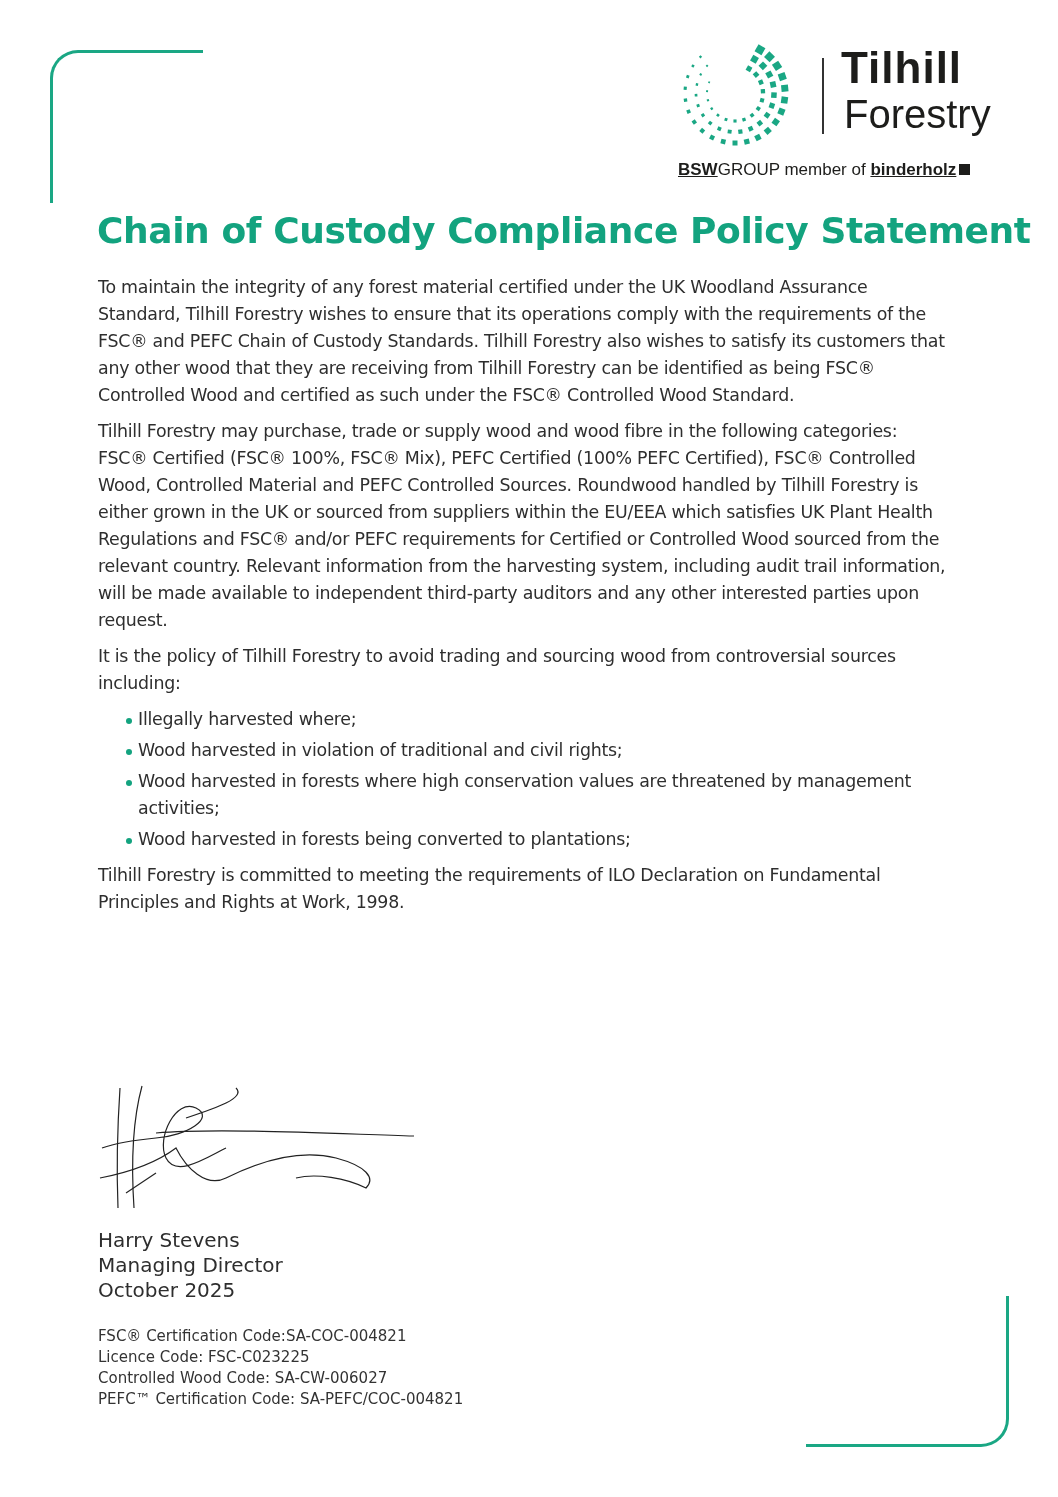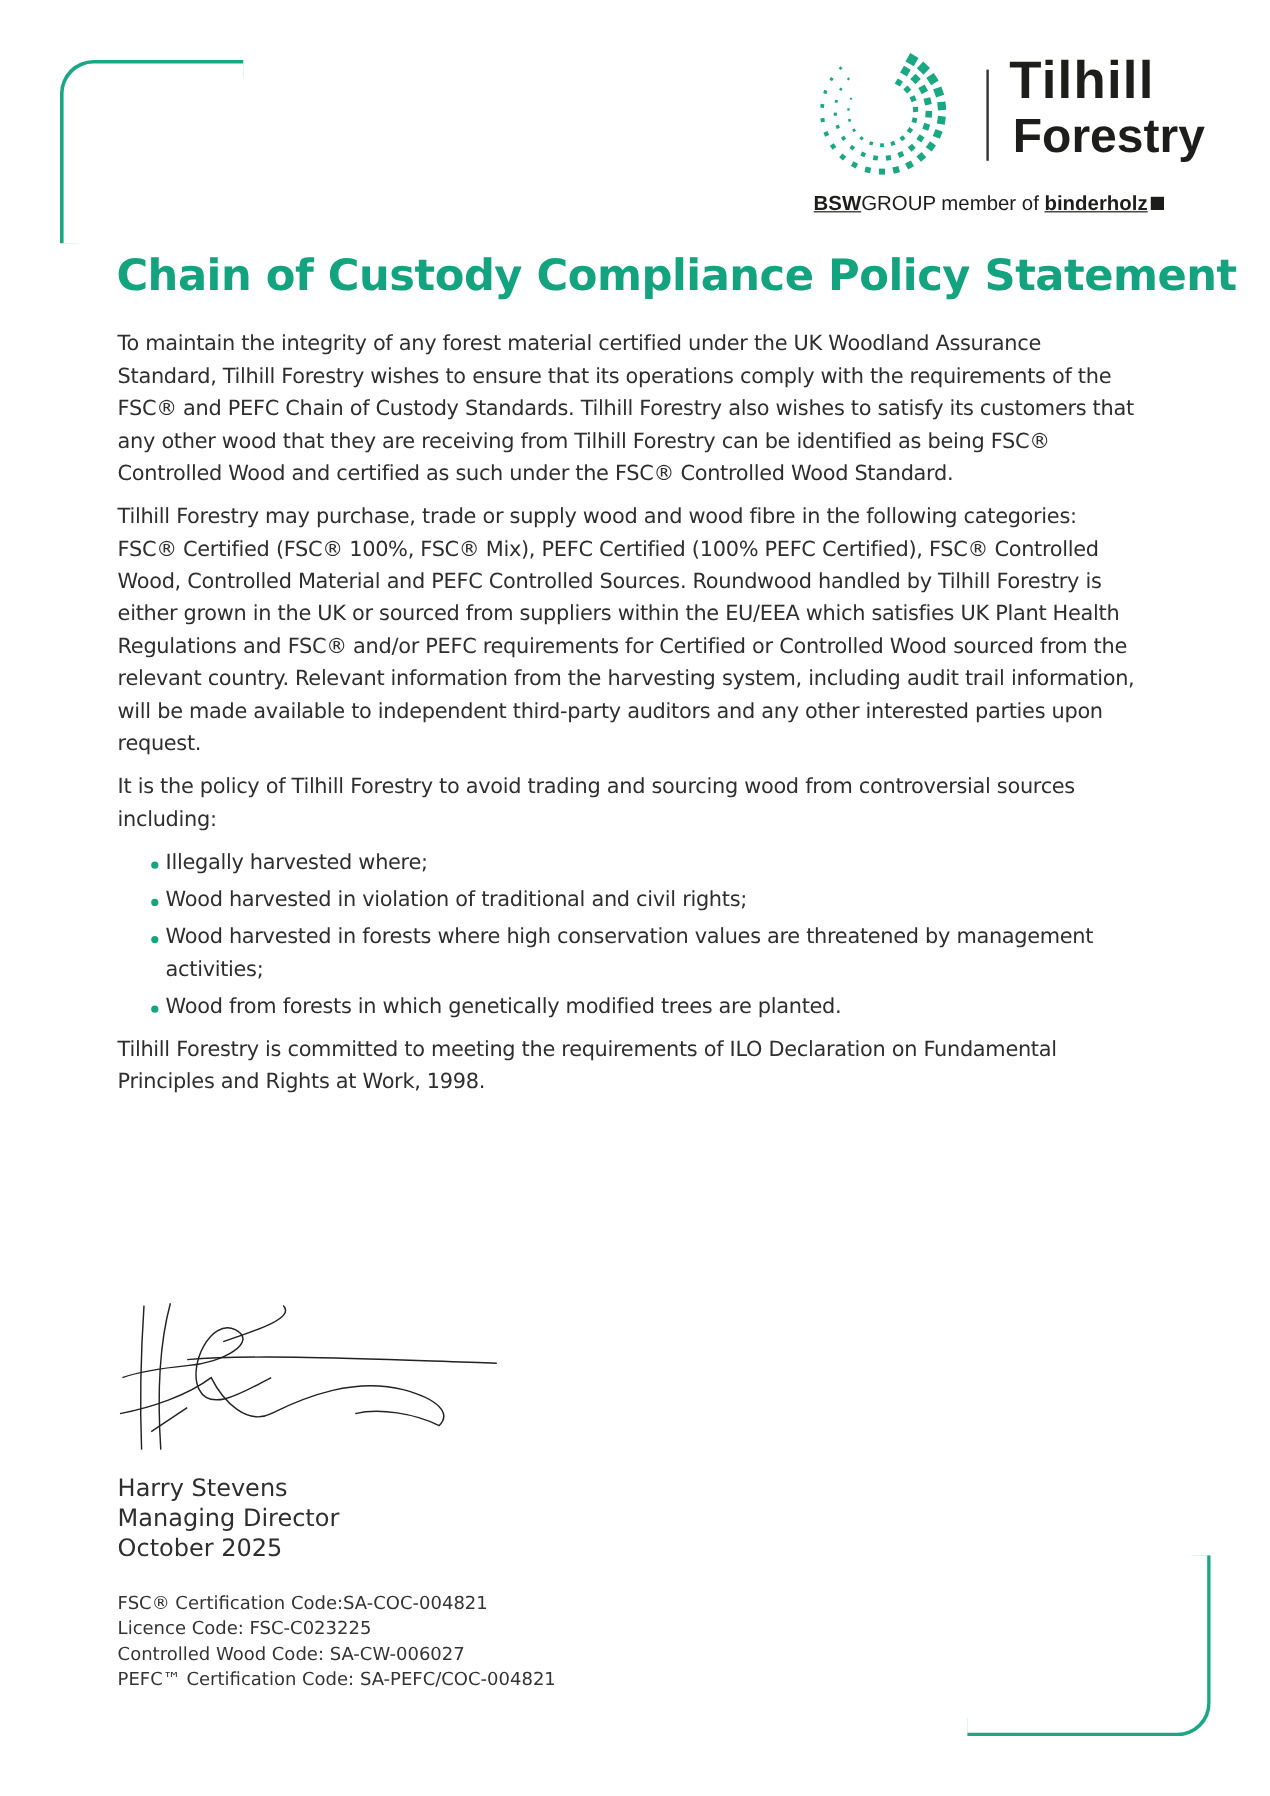--- a/index.html
+++ b/index.html
@@ -4,21 +4,21 @@
 <style>
   html, body { margin:0; padding:0; background:#ffffff; }
   body { width:1058px; height:1497px; position:relative; overflow:hidden; font-family:"DejaVu Sans", sans-serif; color:#2b2b2b; }
   .corner-tl { position:absolute; left:50px; top:50px; width:150px; height:150px; border-left:3px solid #1aa784; border-top:3px solid #1aa784; border-top-left-radius:28px; border-right:none; border-bottom:none; }
   .corner-tl::after { content:""; }
   .corner-br { position:absolute; left:806px; top:1296px; width:200px; height:148px; border-right:3px solid #1aa784; border-bottom:3px solid #1aa784; border-bottom-right-radius:28px; }
   .logo { position:absolute; left:678px; top:36px; width:340px; height:150px; }
   .logo-mark { position:absolute; left:0; top:0; width:115px; height:115px; }
   .logo-divider { position:absolute; left:144px; top:22px; width:2px; height:76px; background:#333; }
   .logo-name1 { position:absolute; left:163px; top:8px; font-family:"Liberation Sans", sans-serif; font-weight:bold; font-size:44px; letter-spacing:1px; color:#1d1d1b; line-height:48px; }
-  .logo-name2 { position:absolute; left:166px; top:56px; font-family:"Liberation Sans", sans-serif; font-size:40px; color:#1d1d1b; line-height:44px;font-weight:bold; }
+  .logo-name2 { position:absolute; left:166px; top:56px; font-family:"Liberation Sans", sans-serif; font-size:40px; color:#1d1d1b; line-height:44px; }
   .logo-sub { position:absolute; left:0; top:124px; font-family:"Liberation Sans", sans-serif; font-size:17px; color:#1d1d1b; white-space:nowrap; }
   .logo-sub b { font-weight:bold;text-decoration:underline; }
   .logo-sub .sq { display:inline-block; width:11px; height:11px; background:#1d1d1b; margin-left:3px; vertical-align:0; }
   h1 { position:absolute; left:97px; top:210px; margin:0; font-family:"DejaVu Sans", sans-serif; font-weight:bold; font-size:36px; color:#13a37f; letter-spacing:-0.4px; white-space:nowrap;text-align:right; }
   .body { position:absolute; left:98px; top:274px; width:850px; font-size:17.4px; line-height:27px; color:#2e2e2e; letter-spacing:-0.25px; }
   .body p { margin:0 0 9px 0; }
   .body ul { list-style:none; margin:0 0 9px 0; padding:0 0 0 26px; }
   .body li { position:relative; padding-left:14px; margin-bottom:4px; }
   .body li::before { content:""; position:absolute; left:2px; top:12px; width:6px; height:6px; border-radius:50%; background:#13a37f; }
   .signature { position:absolute; left:96px; top:1078px; width:330px; height:140px; }
@@ -102,21 +102,21 @@
 <h1>Chain of Custody Compliance Policy Statement</h1>
 
 <div class="body">
   <p>To maintain the integrity of any forest material certified under the UK Woodland Assurance Standard, Tilhill Forestry wishes to ensure that its operations comply with the requirements of the FSC® and PEFC Chain of Custody Standards. Tilhill Forestry also wishes to satisfy its customers that any other wood that they are receiving from Tilhill Forestry can be identified as being FSC® Controlled Wood and certified as such under the FSC® Controlled Wood Standard.</p>
   <p>Tilhill Forestry may purchase, trade or supply wood and wood fibre in the following categories: FSC® Certified (FSC® 100%, FSC® Mix), PEFC Certified (100% PEFC Certified), FSC® Controlled Wood, Controlled Material and PEFC Controlled Sources. Roundwood handled by Tilhill Forestry is either grown in the UK or sourced from suppliers within the EU/EEA which satisfies UK Plant Health Regulations and FSC® and/or PEFC requirements for Certified or Controlled Wood sourced from the relevant country. Relevant information from the harvesting system, including audit trail information, will be made available to independent third-party auditors and any other interested parties upon request.</p>
   <p>It is the policy of Tilhill Forestry to avoid trading and sourcing wood from controversial sources including:</p>
   <ul>
     <li>Illegally harvested where;</li>
     <li>Wood harvested in violation of traditional and civil rights;</li>
     <li>Wood harvested in forests where high conservation values are threatened by management activities;</li>
-    <li>Wood from forests in which genetically modified trees are planted.</li>
+    <li>Wood harvested in forests being converted to plantations;</li>
   </ul>
   <p>Tilhill Forestry is committed to meeting the requirements of ILO Declaration on Fundamental Principles and Rights at Work, 1998.</p>
 </div>
 
 <svg class="signature" viewBox="0 0 330 140" fill="none" stroke="#222" stroke-width="1.2">
   <path d="M24 10 C22 40 20 80 22 130"></path>
   <path d="M46 8 C40 30 34 70 38 130"></path>
   <path d="M6 70 C20 65 40 62 60 60 C90 58 120 40 100 30 C80 20 60 60 70 80 C80 100 110 80 130 70"></path>
   <path d="M60 55 C120 50 220 55 318 58"></path>
   <path d="M4 100 C30 95 60 85 80 70 C90 90 110 110 130 100 C160 85 200 70 240 80 C270 88 280 100 270 110 C250 100 220 95 200 100"></path>

